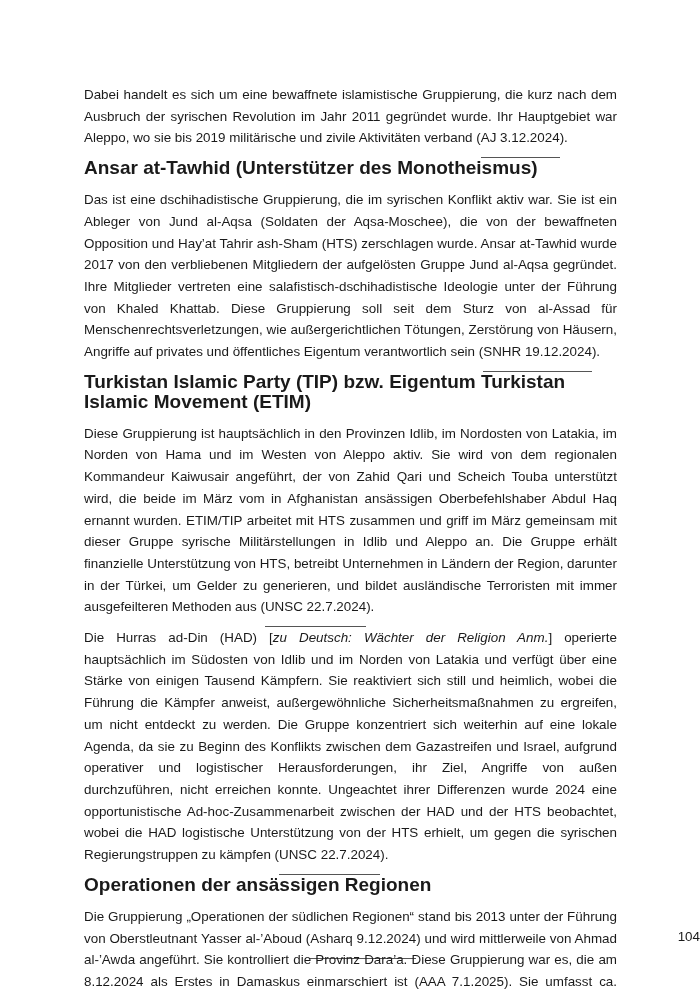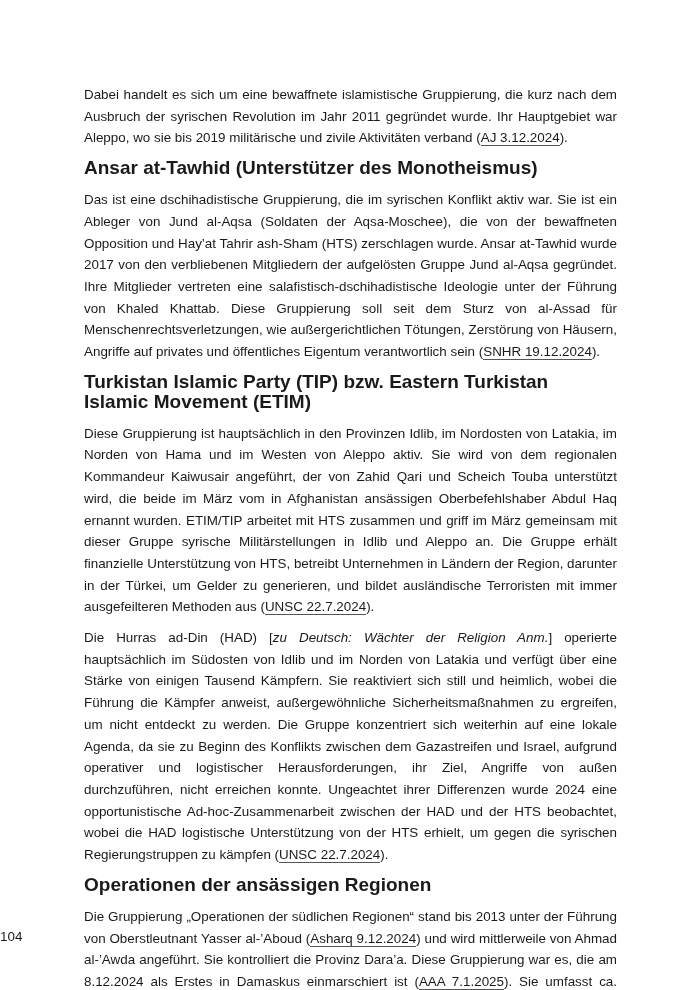--- a/index.html
+++ b/index.html
@@ -2,29 +2,29 @@
 <html><head>
 <meta charset="utf-8">
 <style>
   html, body { margin: 0; padding: 0; background: #ffffff; }
   body { width: 700px; height: 990px; position: relative; overflow: hidden;
          font-family: "Liberation Sans", sans-serif; color: #1a1a1a; }
   .page { position: absolute; left: 84px; top: 84px; width: 533px; }
   p { margin: 0; font-size: 13.4px; line-height: 21.7px; text-align: justify; }
   .para { margin-bottom: 9px; }
   h3 { margin: 0 0 11px 0; font-size: 19px; font-weight: bold; line-height: 20px; }
-  a.src { color: #1a1a1a; text-decoration: none; border-bottom: 1px solid #555; padding-bottom: 0px; }
-  .footer { position: absolute; left: 0; right: 0; top: 929px; text-align: left; font-size: 13.4px; }
+  a.src { color: #1a1a1a; text-decoration: none; border-bottom: 1px solid #555; padding-bottom: 12px; }
+  .footer { position: absolute; left: 0; right: 0; top: 929px; text-align: right; font-size: 13.4px; }
 </style>
 </head>
 <body>
 
 <div class="page" id="doc">
     <p class="para"><span>Dabei handelt es sich um eine bewaffnete islamistische Gruppierung, die kurz nach dem Ausbruch der syrischen Revolution im Jahr 2011 gegründet wurde. Ihr Hauptgebiet war Aleppo, wo sie bis 2019 militärische und zivile Aktivitäten verband (</span><a class="src">AJ 3.12.2024</a><span>).</span></p>
     <h3>Ansar at-Tawhid (Unterstützer des Monotheismus)</h3>
     <p class="para"><span>Das ist eine dschihadistische Gruppierung, die im syrischen Konflikt aktiv war. Sie ist ein Ableger von Jund al-Aqsa (Soldaten der Aqsa-Moschee), die von der bewaffneten Opposition und Hay’at Tahrir ash-Sham (HTS) zerschlagen wurde. Ansar at-Tawhid wurde 2017 von den verbliebenen Mitgliedern der aufgelösten Gruppe Jund al-Aqsa gegründet. Ihre Mitglieder vertreten eine salafistisch-dschihadistische Ideologie unter der Führung von Khaled Khattab. Diese Gruppierung soll seit dem Sturz von al-Assad für Menschenrechtsverletzungen, wie außergerichtlichen Tötungen, Zerstörung von Häusern, Angriffe auf privates und öffentliches Eigentum verantwortlich sein (</span><a class="src">SNHR 19.12.2024</a><span>).</span></p>
-    <h3>Turkistan Islamic Party (TIP) bzw. Eastern Turkistan Islamic Movement (ETIM)</h3>
+    <h3>Turkistan Islamic Party (TIP) bzw. Eigentum Turkistan Islamic Movement (ETIM)</h3>
     <p class="para"><span>Diese Gruppierung ist hauptsächlich in den Provinzen Idlib, im Nordosten von Latakia, im Norden von Hama und im Westen von Aleppo aktiv. Sie wird von dem regionalen Kommandeur Kaiwusair angeführt, der von Zahid Qari und Scheich Touba unterstützt wird, die beide im März vom in Afghanistan ansässigen Oberbefehlshaber Abdul Haq ernannt wurden. ETIM/TIP arbeitet mit HTS zusammen und griff im März gemeinsam mit dieser Gruppe syrische Militärstellungen in Idlib und Aleppo an. Die Gruppe erhält finanzielle Unterstützung von HTS, betreibt Unternehmen in Ländern der Region, darunter in der Türkei, um Gelder zu generieren, und bildet ausländische Terroristen mit immer ausgefeilteren Methoden aus (</span><a class="src">UNSC 22.7.2024</a><span>).</span></p>
     <p class="para"><span>Die Hurras ad-Din (HAD) [</span><i>zu Deutsch: Wächter der Religion Anm.</i><span>] operierte hauptsächlich im Südosten von Idlib und im Norden von Latakia und verfügt über eine Stärke von einigen Tausend Kämpfern. Sie reaktiviert sich still und heimlich, wobei die Führung die Kämpfer anweist, außergewöhnliche Sicherheitsmaßnahmen zu ergreifen, um nicht entdeckt zu werden. Die Gruppe konzentriert sich weiterhin auf eine lokale Agenda, da sie zu Beginn des Konflikts zwischen dem Gazastreifen und Israel, aufgrund operativer und logistischer Herausforderungen, ihr Ziel, Angriffe von außen durchzuführen, nicht erreichen konnte. Ungeachtet ihrer Differenzen wurde 2024 eine opportunistische Ad-hoc-Zusammenarbeit zwischen der HAD und der HTS beobachtet, wobei die HAD logistische Unterstützung von der HTS erhielt, um gegen die syrischen Regierungstruppen zu kämpfen (</span><a class="src">UNSC 22.7.2024</a><span>).</span></p>
     <h3>Operationen der ansässigen Regionen</h3>
     <p class="para"><span>Die Gruppierung „Operationen der südlichen Regionen“ stand bis 2013 unter der Führung von Oberstleutnant Yasser al-’Aboud (</span><a class="src">Asharq 9.12.2024</a><span>) und wird mittlerweile von Ahmad al-’Awda angeführt. Sie kontrolliert die Provinz Dara’a. Diese Gruppierung war es, die am 8.12.2024 als Erstes in Damaskus einmarschiert ist (</span><a class="src">AAA 7.1.2025</a><span>). Sie umfasst ca. 15.000 Kämpfer, die</span></p>
   </div>
 <div class="footer">104</div>
 
 </body></html>

